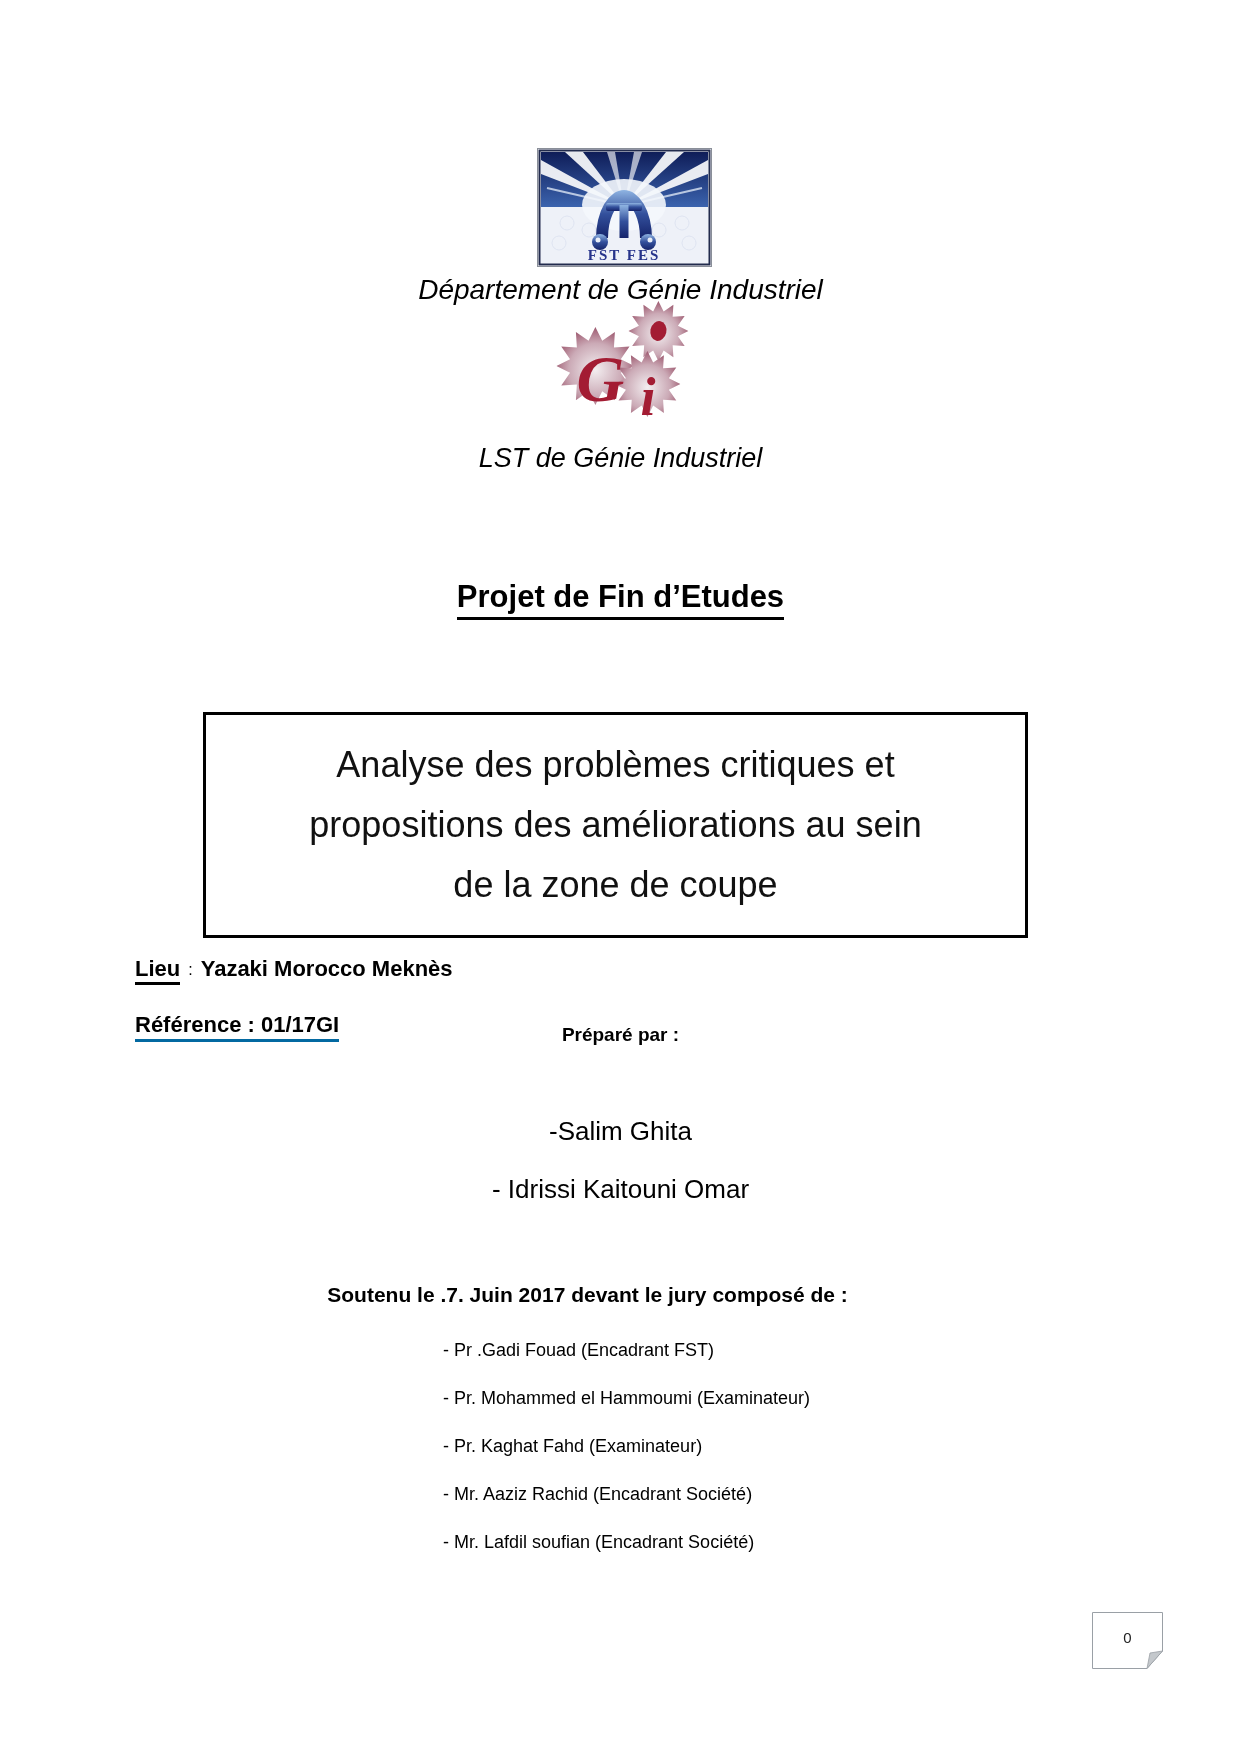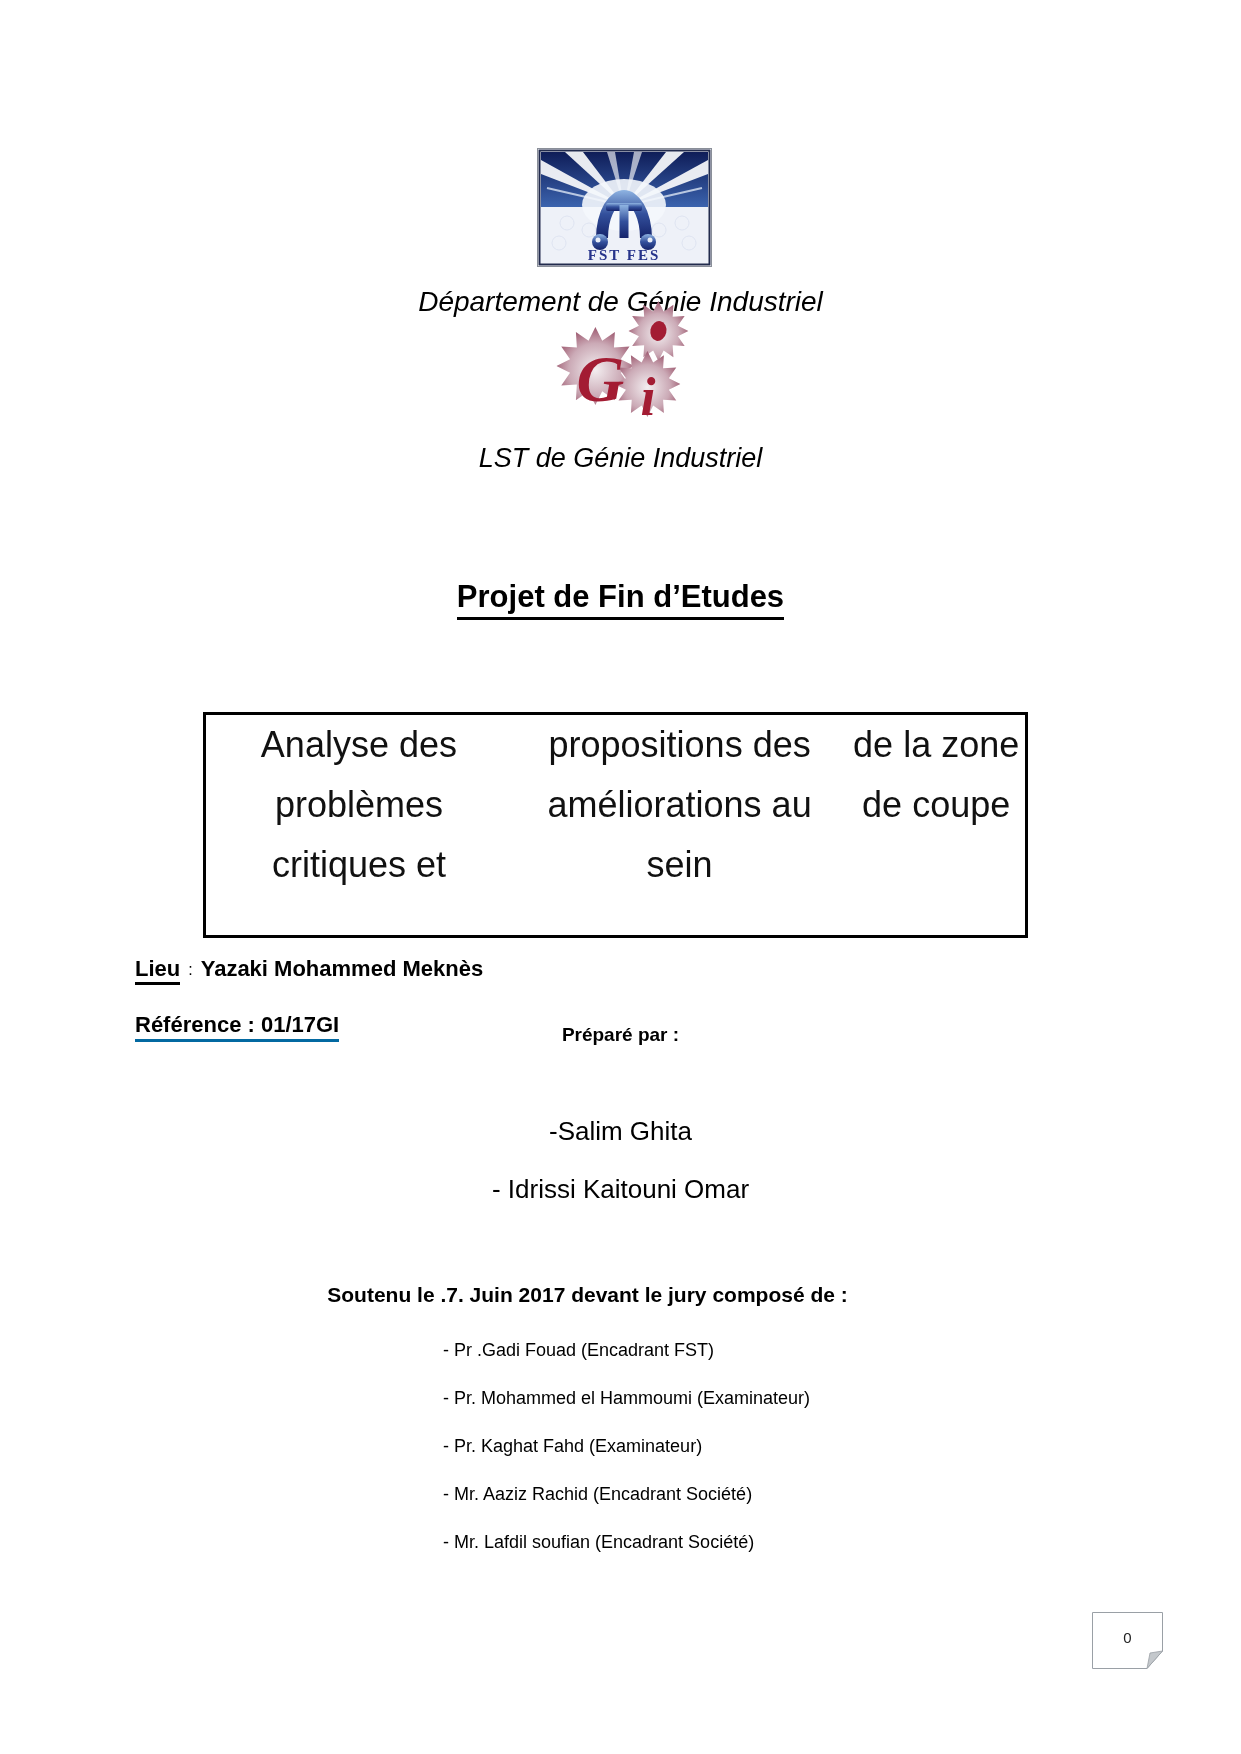--- a/index.html
+++ b/index.html
@@ -4,32 +4,32 @@
 <style>
   html,body { margin:0; padding:0; background:#ffffff; }
   .page {
     position:relative; width:1241px; height:1754px; background:#ffffff;
     font-family:"Liberation Sans", sans-serif; color:#000; overflow:hidden;
   }
   .abs { position:absolute; }
   .center-line { left:0; width:100%; text-align:center; }
 
   .faculty   { top:90px;  font-size:28px; font-style:italic; }
-  .dept      { top:286px; font-size:28px; font-style:italic; }
+  .dept      { top:274px; font-size:28px; font-style:italic; }
   .program   { top:443px; font-size:27px; font-style:italic; }
 
   .fst-logo  { top:148px; left:50%; transform:translateX(-50%); width:175px; height:119px;padding-left:7px; }
   .gi-logo   { top:301px; left:50%; transform:translateX(-49%); width:140px; height:120px; }
 
   .doc-type  { top:535px; font-size:31px; font-weight:bold;margin-top:44px; }
   .doc-type span { border-bottom:3px solid #000; padding-bottom:3px; }
 
   .title-box {
     top:712px; left:203px; width:825px; height:226px; border:3px solid #000;
-    box-sizing:border-box; display:flex; flex-direction:row; justify-content:center;
+    box-sizing:border-box; display:flex; flex-direction:column; justify-content:center;
     text-align:center; font-size:36px; color:#111;
   }
   .title-box .tline { line-height:60px; }
 
   .lieu { top:956px; left:135px; font-size:22px; font-weight:bold; }
   .lieu .lbl { border-bottom:3px solid #000; padding-bottom:1px; }
   .lieu .sep { font-size:16px; font-weight:normal; margin:0 8px; position:relative; top:-1px; }
 
   .reference { top:1012px; left:135px; font-size:22px; font-weight:bold; }
   .reference span { border-bottom:3px solid #0369a1; padding-bottom:2px; }
@@ -133,21 +133,21 @@
     <span>Projet de Fin d’Etudes</span>
   </div>
 
   <div class="abs title-box">
     <div class="tline">Analyse des problèmes critiques et</div>
     <div class="tline">propositions des améliorations au sein</div>
     <div class="tline">de la zone de coupe</div>
   </div>
 
   <div class="abs lieu">
-    <span class="lbl">Lieu</span><span class="sep">:</span><span>Yazaki Mohammed Meknès</span>
+    <span class="lbl">Lieu</span><span class="sep">:</span><span>Yazaki Morocco Meknès</span>
   </div>
 
   <div class="abs reference">
     <span>Référence : 01/17GI</span>
   </div>
 
   <div class="abs center-line prepared">Préparé par :</div>
 
   <div class="abs center-line author-1">-Salim Ghita</div>
 

